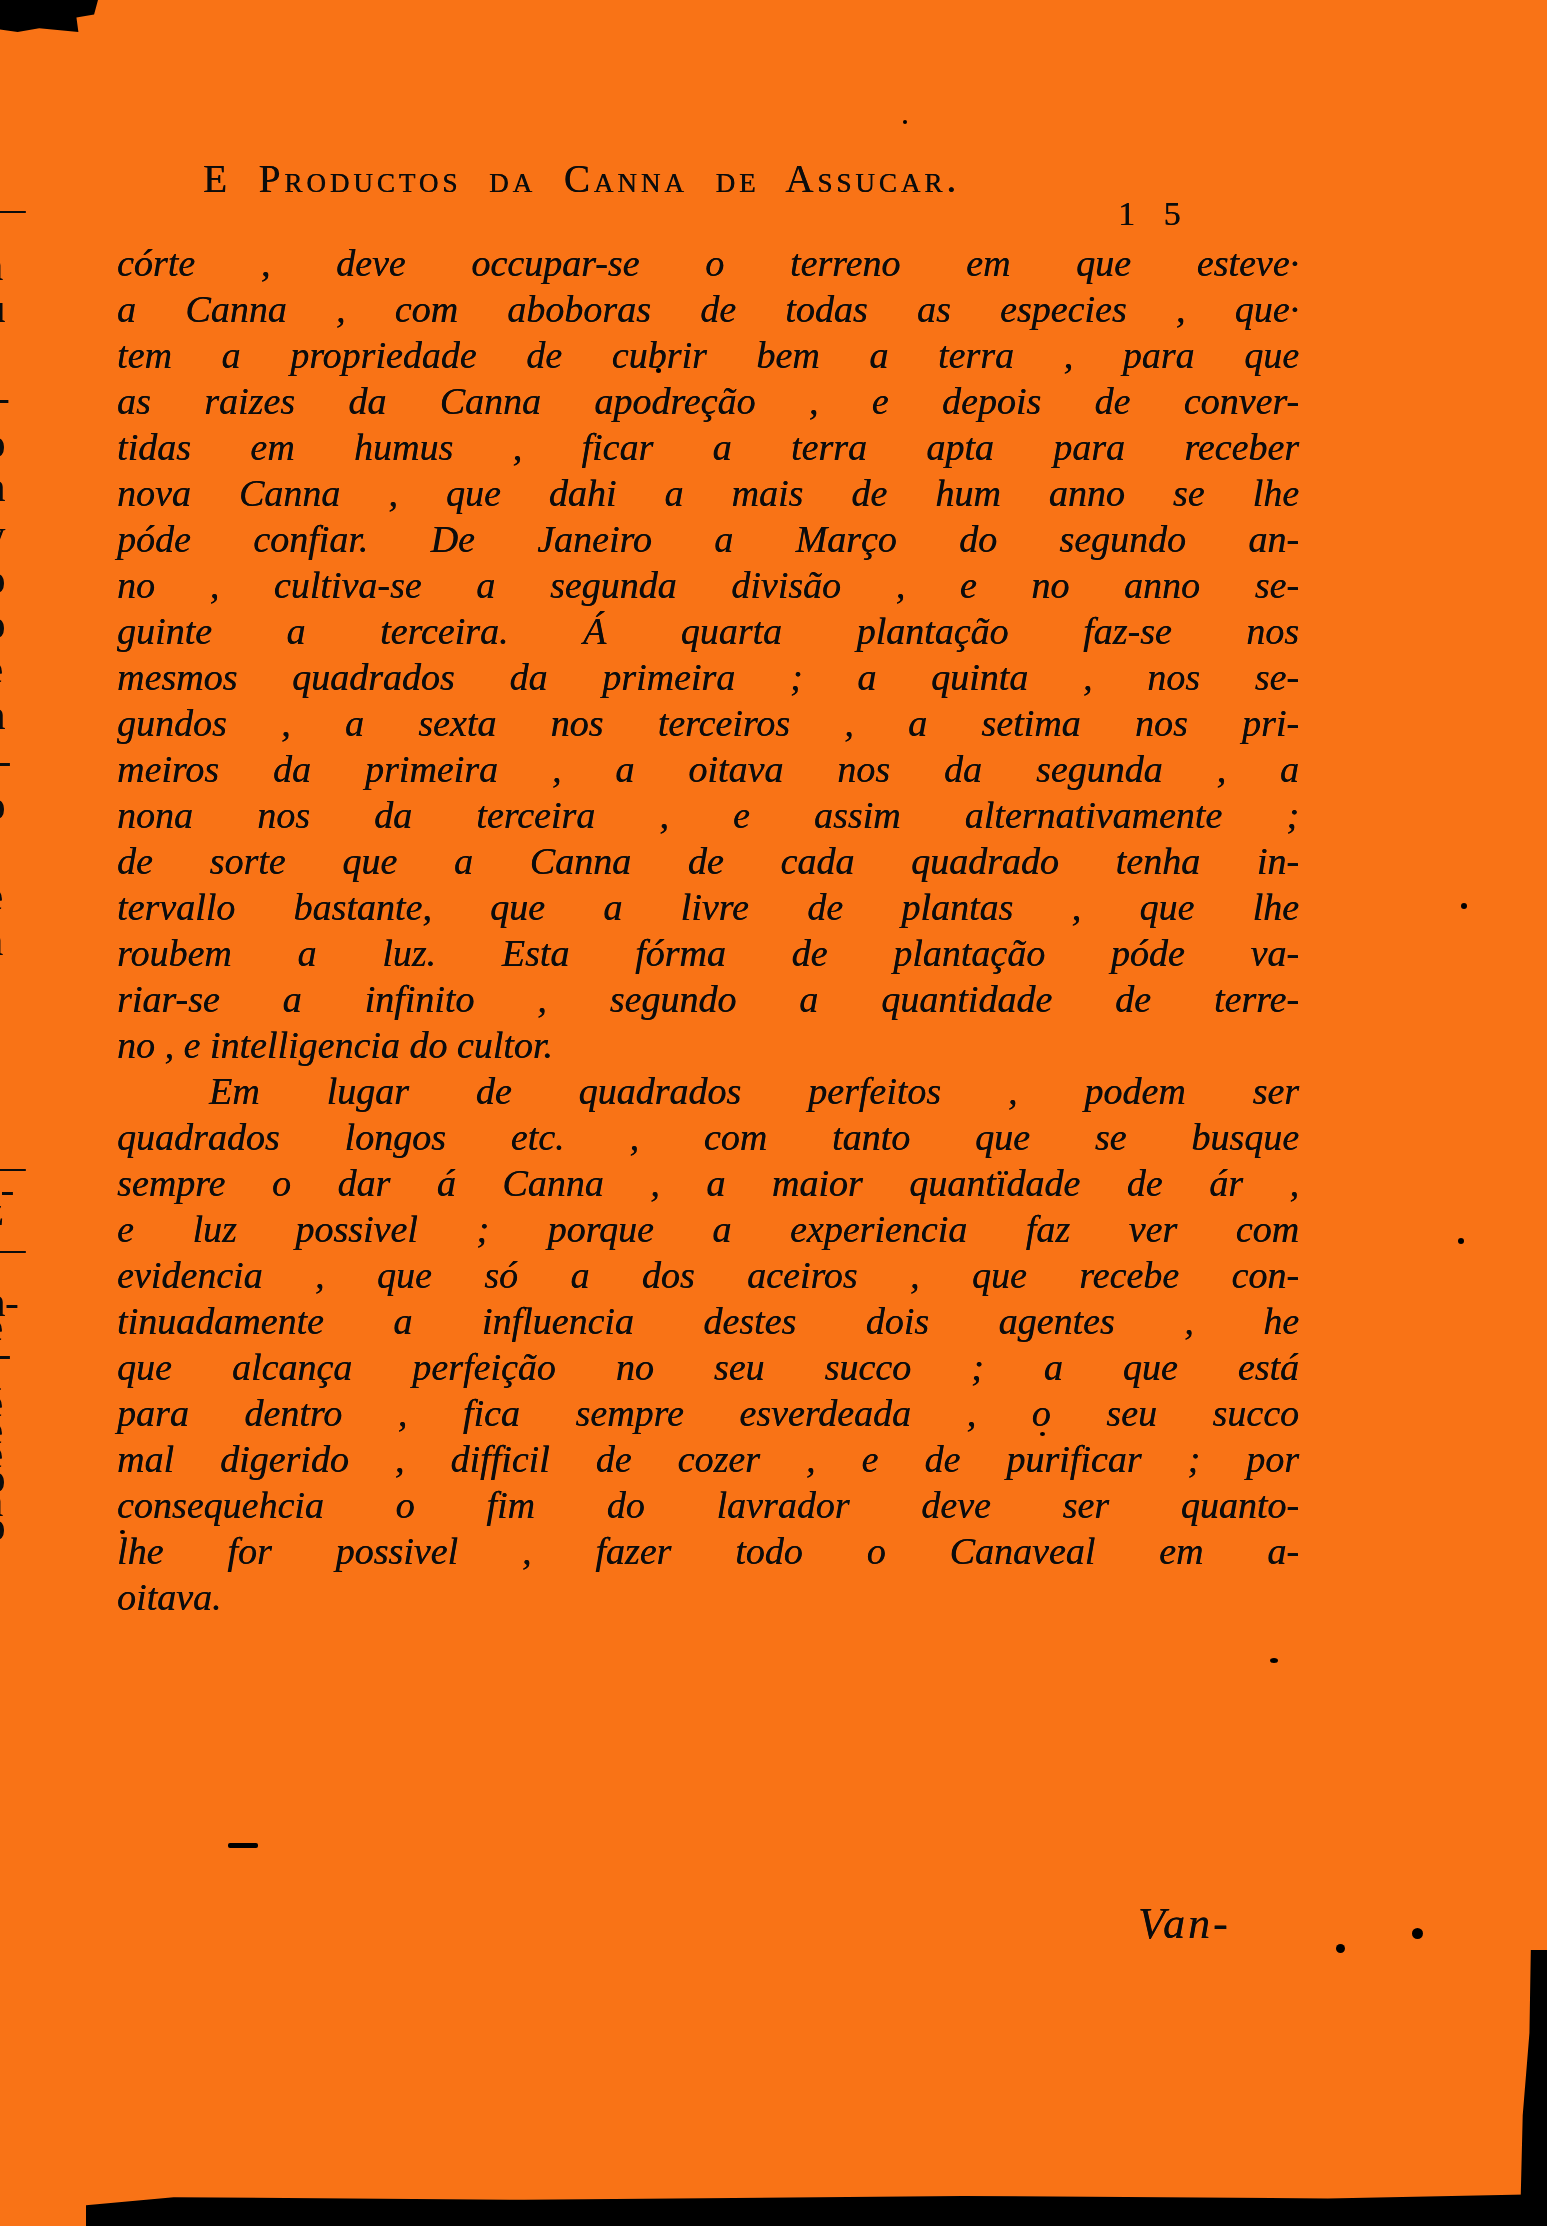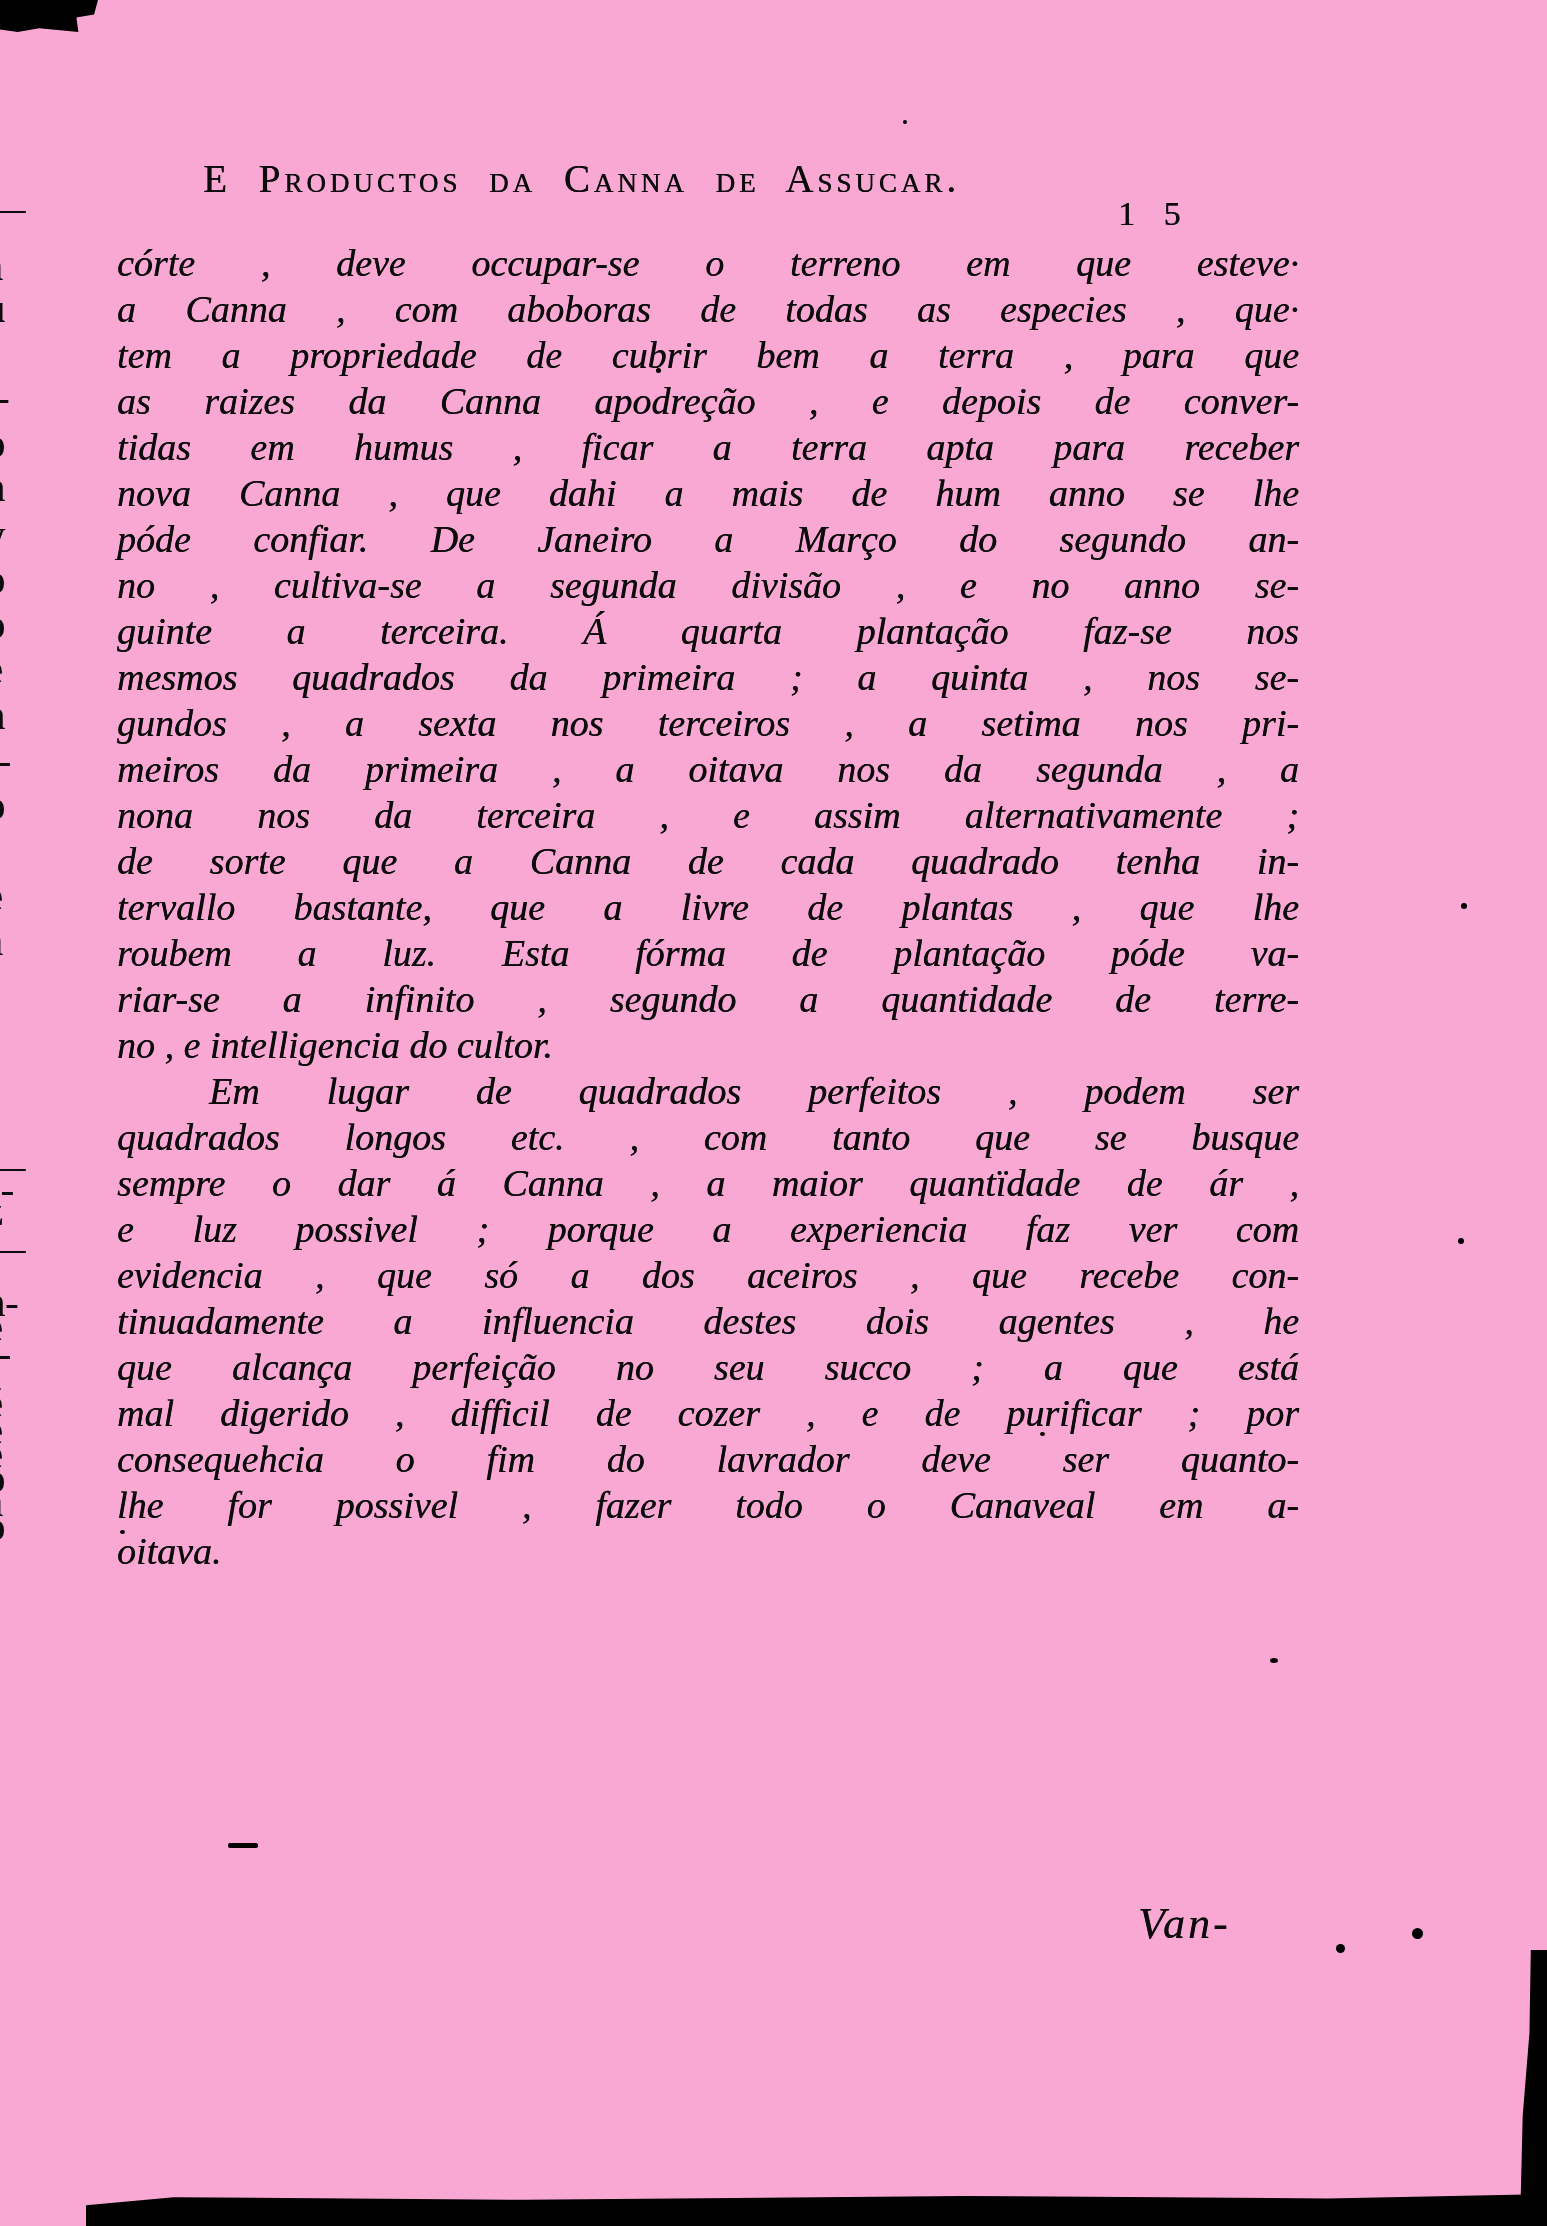--- a/index.html
+++ b/index.html
@@ -1,21 +1,21 @@
 <!DOCTYPE html>
 <html><head>
 <meta charset="utf-8">
 <style>
   html,body{margin:0;padding:0;}
   body{
     width:1547px;height:2226px;position:relative;overflow:hidden;
     background:#ffffff;color:#0c0c0c;
     font-family:"Liberation Serif","DejaVu Serif",serif;
   }
-  .page{position:absolute;inset:0;background:#f9a8d4;}
+  .page{position:absolute;inset:0;background:#f97316;}
 
   
   .running-title{
     position:absolute;top:156px;left:203px;
     font-variant-caps:small-caps;
     font-size:39px;letter-spacing:4px;word-spacing:14px;
     white-space:nowrap;
     text-shadow:0.4px 0.4px 0 currentColor;
   }
   .page-num{
@@ -106,20 +106,21 @@
         <div class="line last">no , e intelligencia do cultor.</div>
       </div>
       <div class="para">
         <div class="line indent">Em lugar de quadrados perfeitos , podem ser</div>
         <div class="line">quadrados longos etc. , com tanto que se busque</div>
         <div class="line">sempre o dar á Canna , a maior quantïdade de ár ,</div>
         <div class="line">e luz possivel ; porque a experiencia faz ver com</div>
         <div class="line">evidencia , que só a dos aceiros , que recebe con-</div>
         <div class="line">tinuadamente a influencia destes dois agentes , he</div>
         <div class="line">que alcança perfeição no seu succo ; a que está</div>
+        <div class="line">para dentro , fica sempre esverdeada , o seu succo</div>
         <div class="line">mal digerido , difficil de cozer , e de purificar ; por</div>
         <div class="line">consequehcia o fim do lavrador deve ser quanto-</div>
         <div class="line">lhe for possivel , fazer todo o Canaveal em a-</div>
         <div class="line last">oitava.</div>
       </div>
     </div>
 
   <div class="catchword">Van-</div>
 
   <div class="margin-strip">

